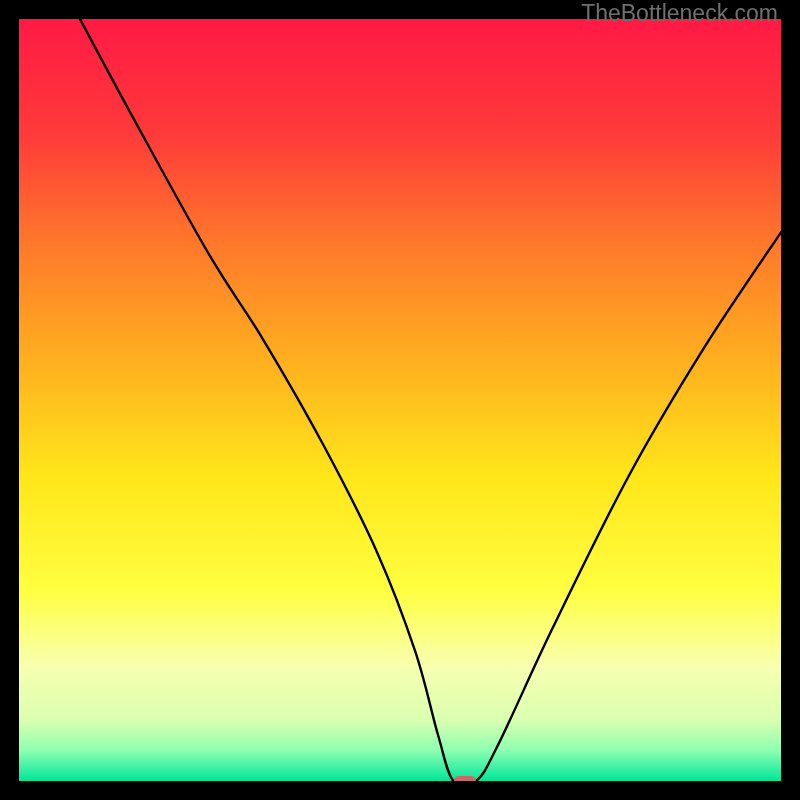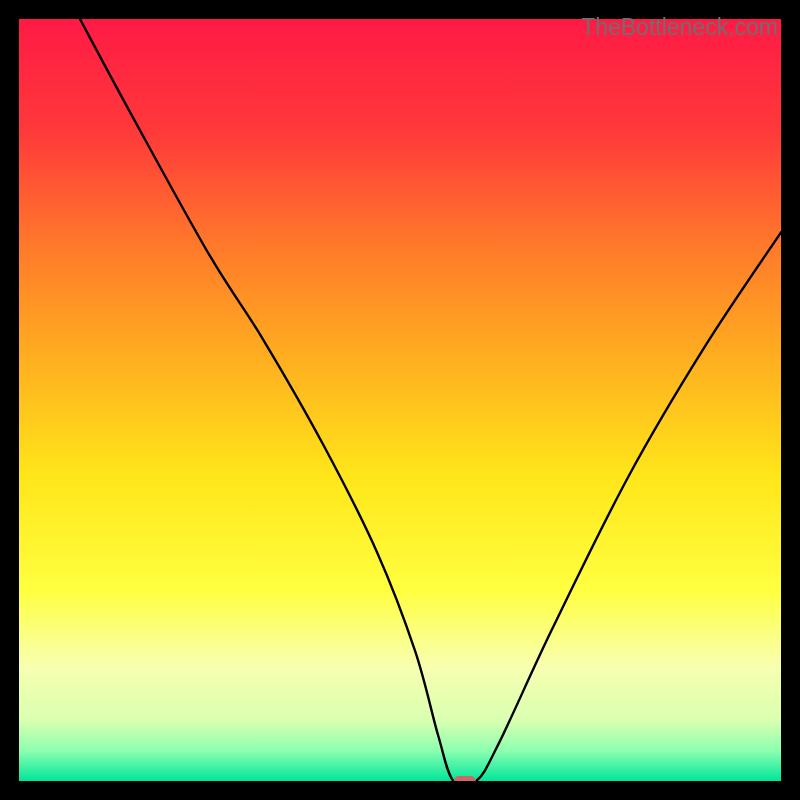--- a/index.html
+++ b/index.html
@@ -28,21 +28,20 @@
   }
   .watermark {
     position: absolute;
     top: 0px;
     right: 22px;
     color: #6f6f6f;
     font-size: 23px;
     font-weight: 500;
     letter-spacing: 0px;
     user-select: none;
-    margin-top: 14px;
   }
 </style>
 </head>
 <body>
 
 <div class="frame">
   <svg class="plot" viewBox="0 0 762 762">
     <defs>
       <linearGradient id="bg-grad" x1="0" y1="0" x2="0" y2="1">
           <stop offset="0%" stop-color="#ff1a45"></stop>

